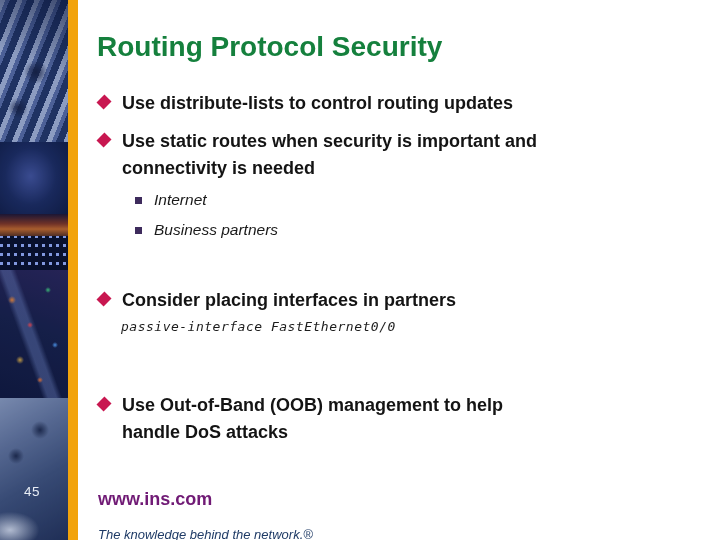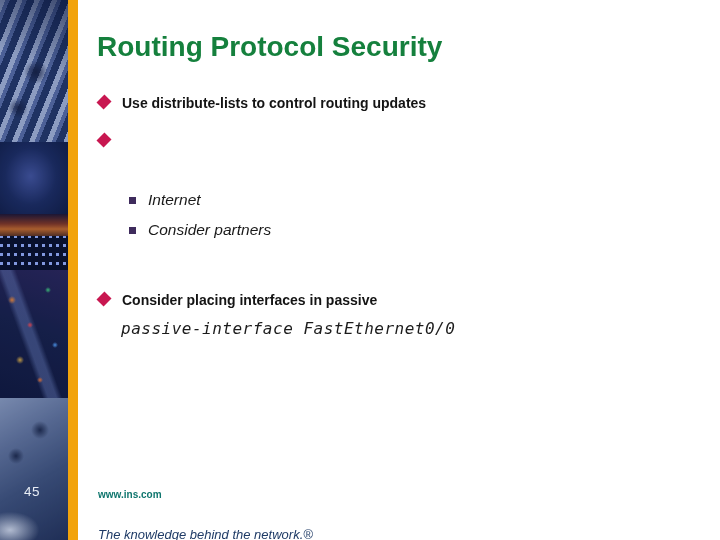--- a/index.html
+++ b/index.html
@@ -51,28 +51,28 @@
   .page-number { position:absolute; left:24px; top:484px; z-index:3;
     color:#e8edf5; font-size:13.5px; letter-spacing:.5px; }
   
   .gold-bar { position:absolute; left:68px; top:0; width:10px; height:540px; background:#F2A30B; }
   
   .title { position:absolute; left:97px; top:31px; font-size:28px; font-weight:bold; color:#15803d; }
   
   .bullet { position:absolute; left:98px; display:flex; width:590px; }
   .diamond { flex:none; width:10px; height:10px; background:#C81750;
     transform:rotate(45deg) scale(1,1.12); margin:7px 13px 0 1px; }
-  .btext { font-size:14px; font-weight:bold; color:#141414; line-height:27px; white-space:pre-line; }
-  .sub { position:absolute; left:129px; display:flex; width:420px;text-align:center; }
+  .btext { font-size:18px; font-weight:bold; color:#141414; line-height:27px; white-space:pre-line; }
+  .sub { position:absolute; left:135px; display:flex; width:420px;text-align:center; }
   .sq { flex:none; width:7px; height:7px; background:#3E2B5C; margin:7px 12px 0 0; }
   .stext { font-size:15.5px; font-style:italic; color:#1a1a1a; line-height:20px; }
   .code { position:absolute; left:121px; font-family:"DejaVu Sans Mono", monospace;
-    font-style:italic; font-size:16px; color:#1c1c1c; letter-spacing:.5px; }
+    font-style:italic; font-size:13px; color:#1c1c1c; letter-spacing:.5px; }
   
-  .footer-url { position:absolute; left:98px; top:489px; font-size:10px; font-weight:bold; color:#0f766e; }
+  .footer-url { position:absolute; left:98px; top:489px; font-size:18px; font-weight:bold; color:#701a75; }
   .footer-tagline { position:absolute; left:98px; top:506px; font-size:13px; font-style:italic; color:#1F3B66;margin-top:21px; }
   
   .logo { position:absolute; left:597px; top:450px; width:120px; height:82px; }
 </style>
 </head>
 <body>
 
 <div class="slide">
 
   <div class="strip">
@@ -89,36 +89,43 @@
 
   <div class="title">Routing Protocol Security</div>
 
   <div class="bullet" style="top:90px">
     <span class="diamond"></span>
     <div class="btext">Use distribute-lists to control routing updates</div>
   </div>
 
   <div class="bullet" style="top:128px">
     <span class="diamond"></span>
+    <div class="btext">Use static routes when security is important and
+connectivity is needed</div>
   </div>
 
   <div class="sub" style="top:190px">
     <span class="sq"></span>
     <div class="stext">Internet</div>
   </div>
   <div class="sub" style="top:220px">
     <span class="sq"></span>
-    <div class="stext">Consider partners</div>
+    <div class="stext">Business partners</div>
   </div>
 
   <div class="bullet" style="top:287px">
     <span class="diamond"></span>
-    <div class="btext">Consider placing interfaces in passive</div>
+    <div class="btext">Consider placing interfaces in partners</div>
   </div>
 
   <div class="code" style="top:319px">passive-interface FastEthernet0/0</div>
 
+  <div class="bullet" style="top:392px">
+    <span class="diamond"></span>
+    <div class="btext">Use Out-of-Band (OOB) management to help
+handle DoS attacks</div>
+  </div>
 
   <div class="footer-url">www.ins.com</div>
   <div class="footer-tagline">The knowledge behind the network.®</div>
 
 
 </div>
 
 </body></html>

